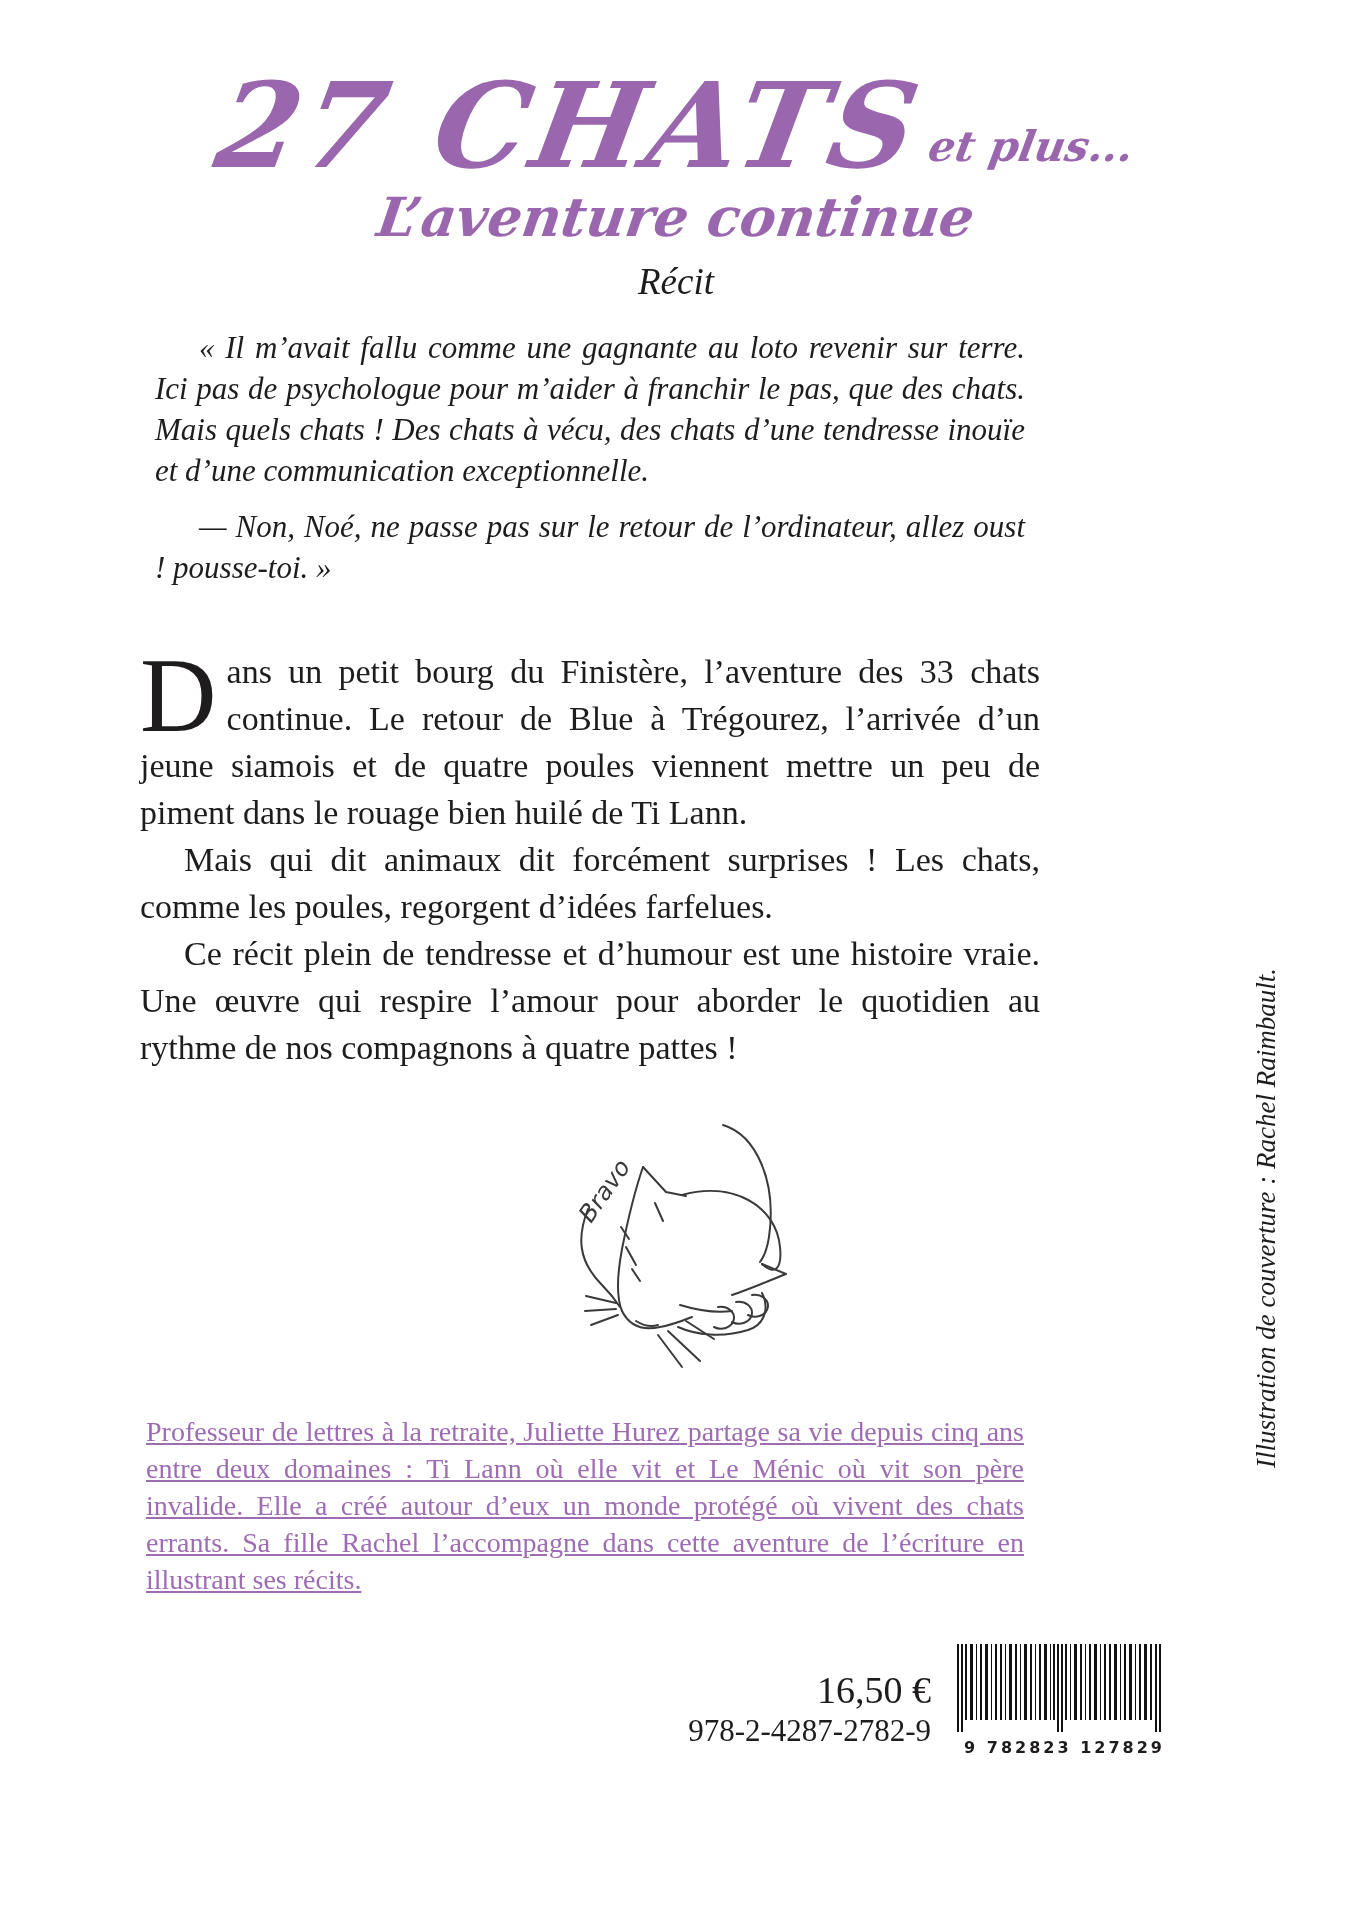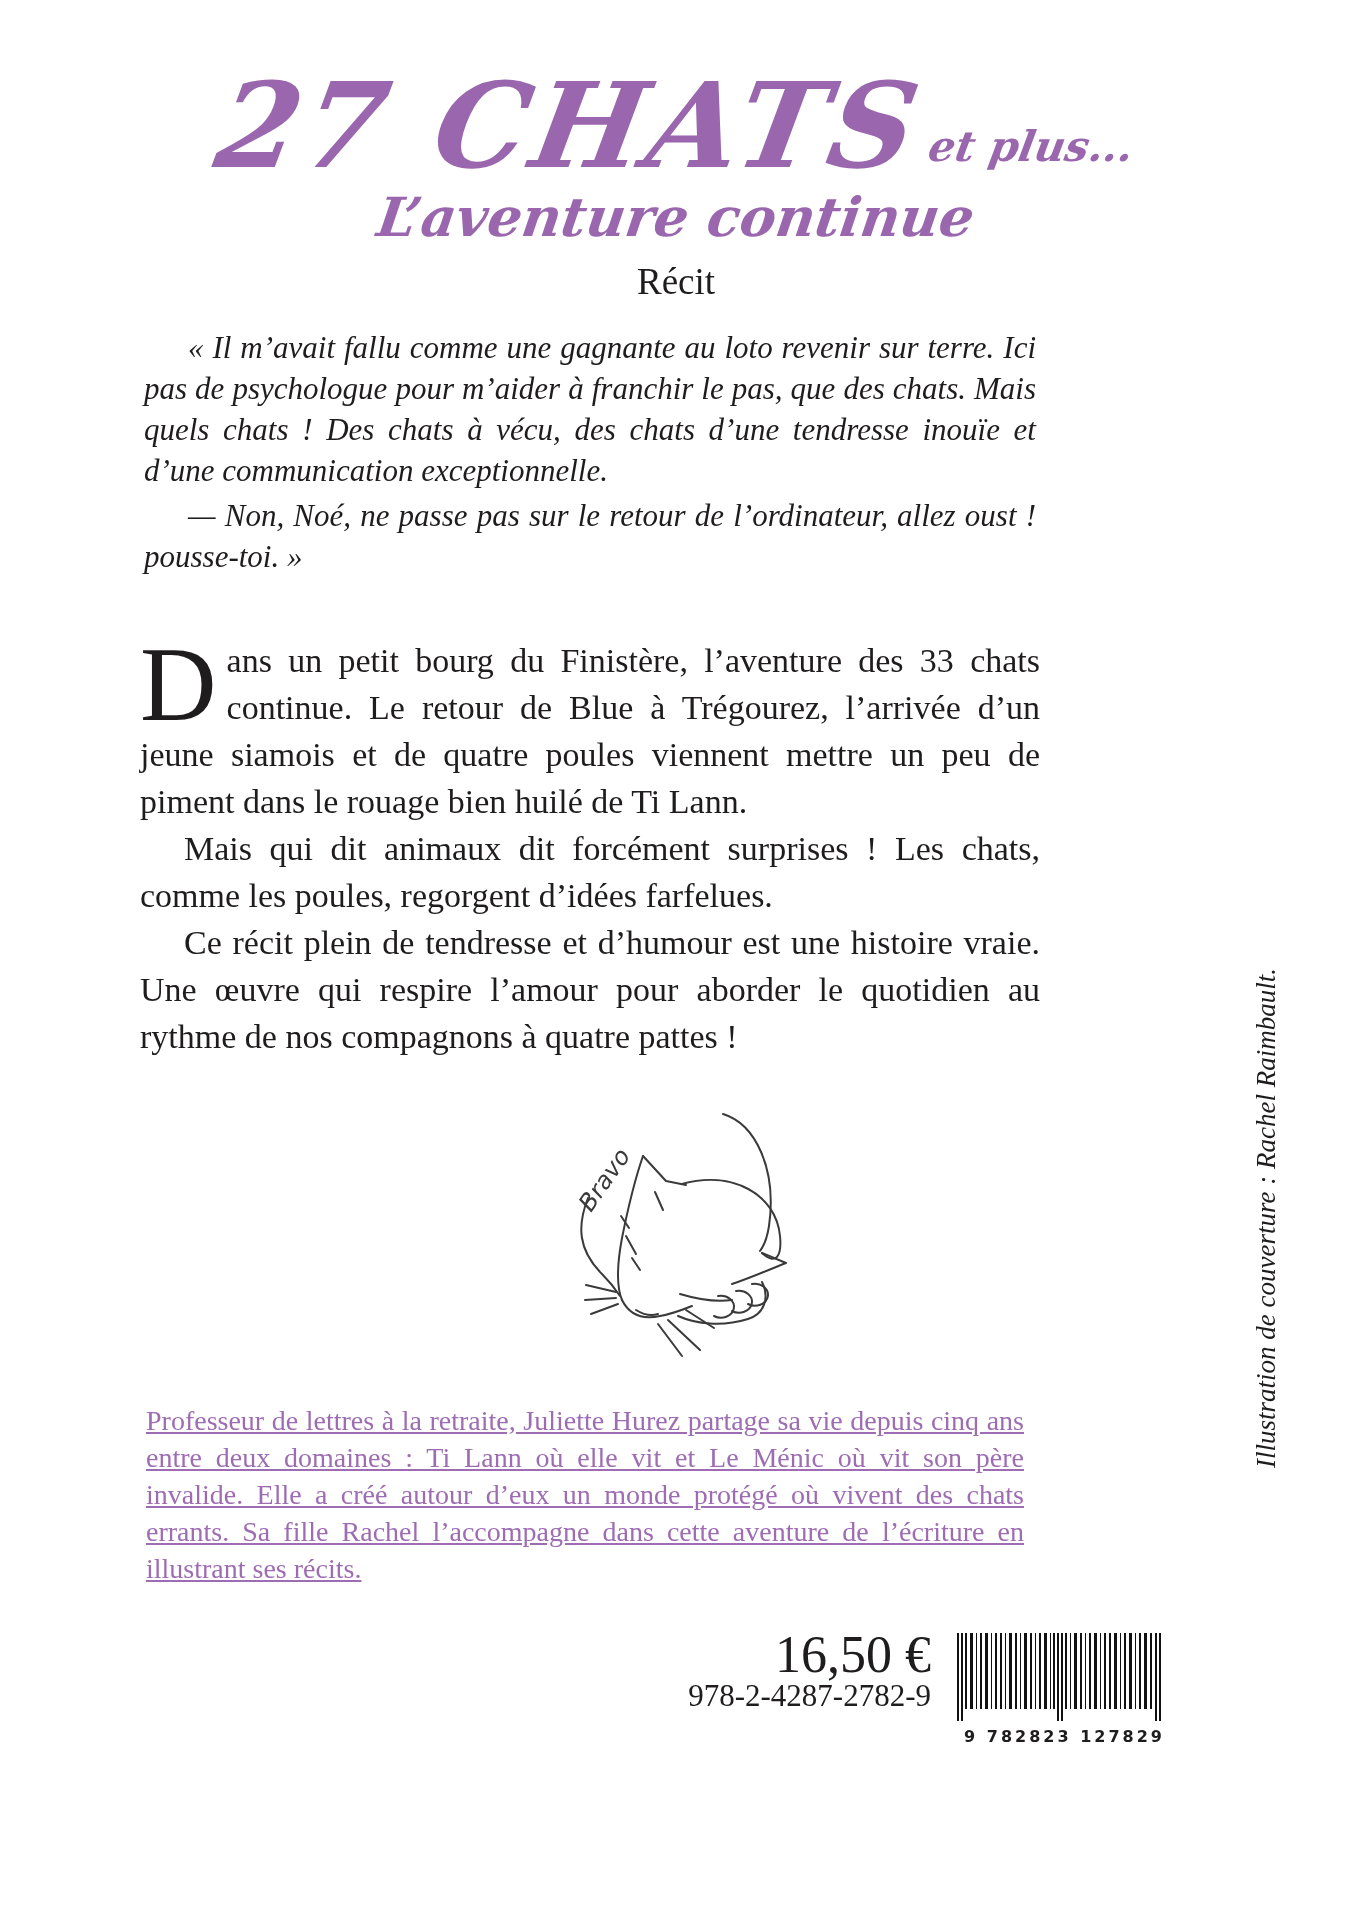--- a/index.html
+++ b/index.html
@@ -34,33 +34,33 @@
     position:relative; top:-6px;
   }
   .title-sub {
     font-family:"DejaVu Serif", serif;
     font-style:italic; font-weight:700;
     font-size:54px; line-height:1.0;
     transform:skewX(-8deg);
     margin-top:2px;
   }
   .genre {
-    font-size:37px; 
+    font-size:37px; font-style:italic;
     margin-top:16px;
   }
 
   
   .quote {
     margin-left:140px; width:900px;
     margin-top:24px;
     font-style:italic;
     font-size:31px; line-height:41px;
     text-align:justify;
   }
-  .quote p { margin:4px; text-indent:44px; }
+  .quote p { margin:15px; text-indent:44px; }
 
   
   .synopsis {
     margin-left:140px; width:900px;
     margin-top:60px;
     font-size:34px; line-height:47px;
     text-align:justify;
   }
   .synopsis p { margin:0; }
   .synopsis p + p { }
@@ -92,21 +92,21 @@
   }
 
   
   .footer {
     margin-left:140px; margin-top:46px;
     width:1032px;
     display:flex; justify-content:flex-end;
     align-items:flex-start; gap:26px;
   }
   .pricing { text-align:right; }
-  .price { font-size:52px; line-height:44px; }
+  .price { font-size:38px; line-height:44px;margin-top:24px; }
   .isbn  { font-size:31px; line-height:37px; }
   .site  { font-size:31px; line-height:37px; font-style:italic; }
   .barcode-block { width:215px; }
   .barcode-digits {
     font-family:"DejaVu Sans", sans-serif;
     font-weight:700; font-size:16px;
     letter-spacing:3px;
     text-align:center;
     margin-top:2px;
     white-space:nowrap;

